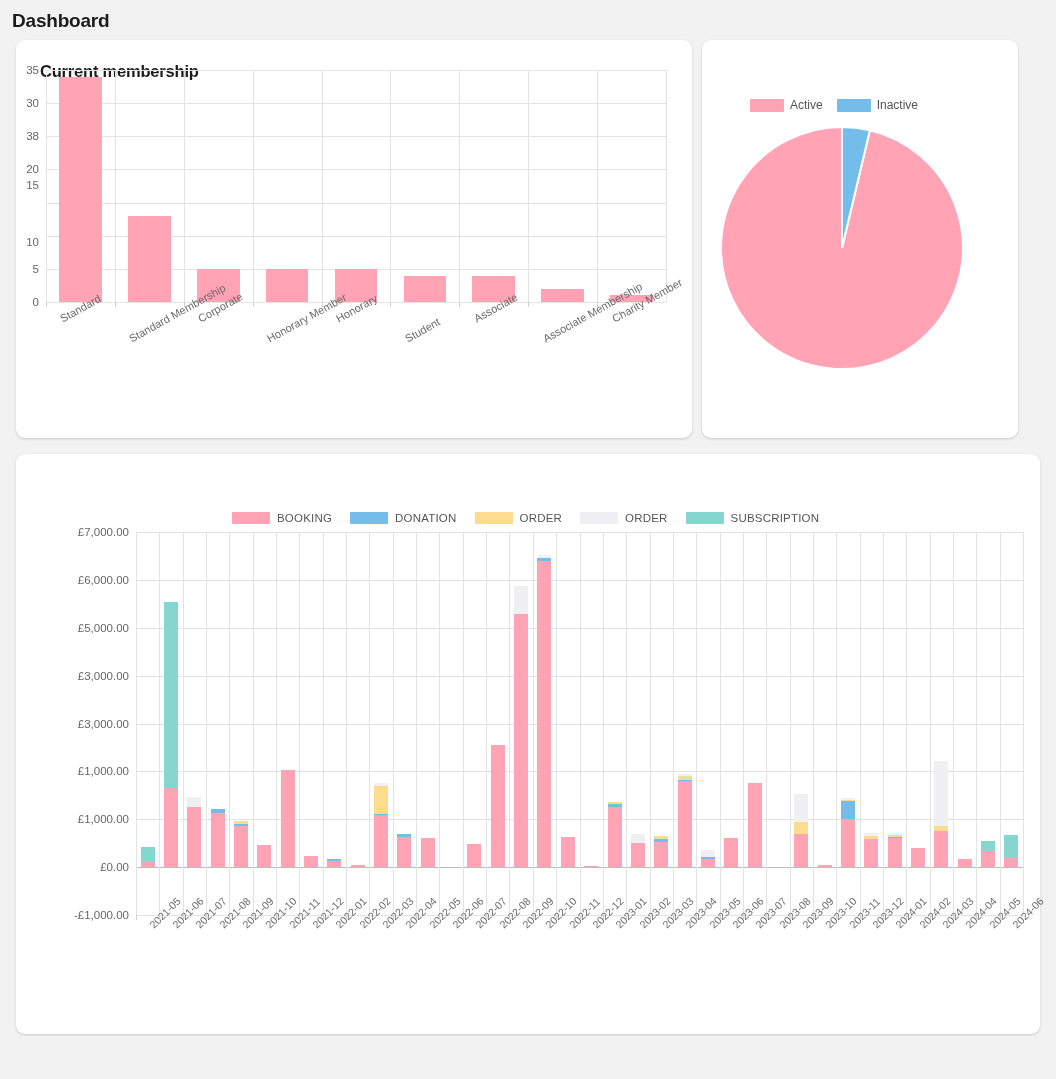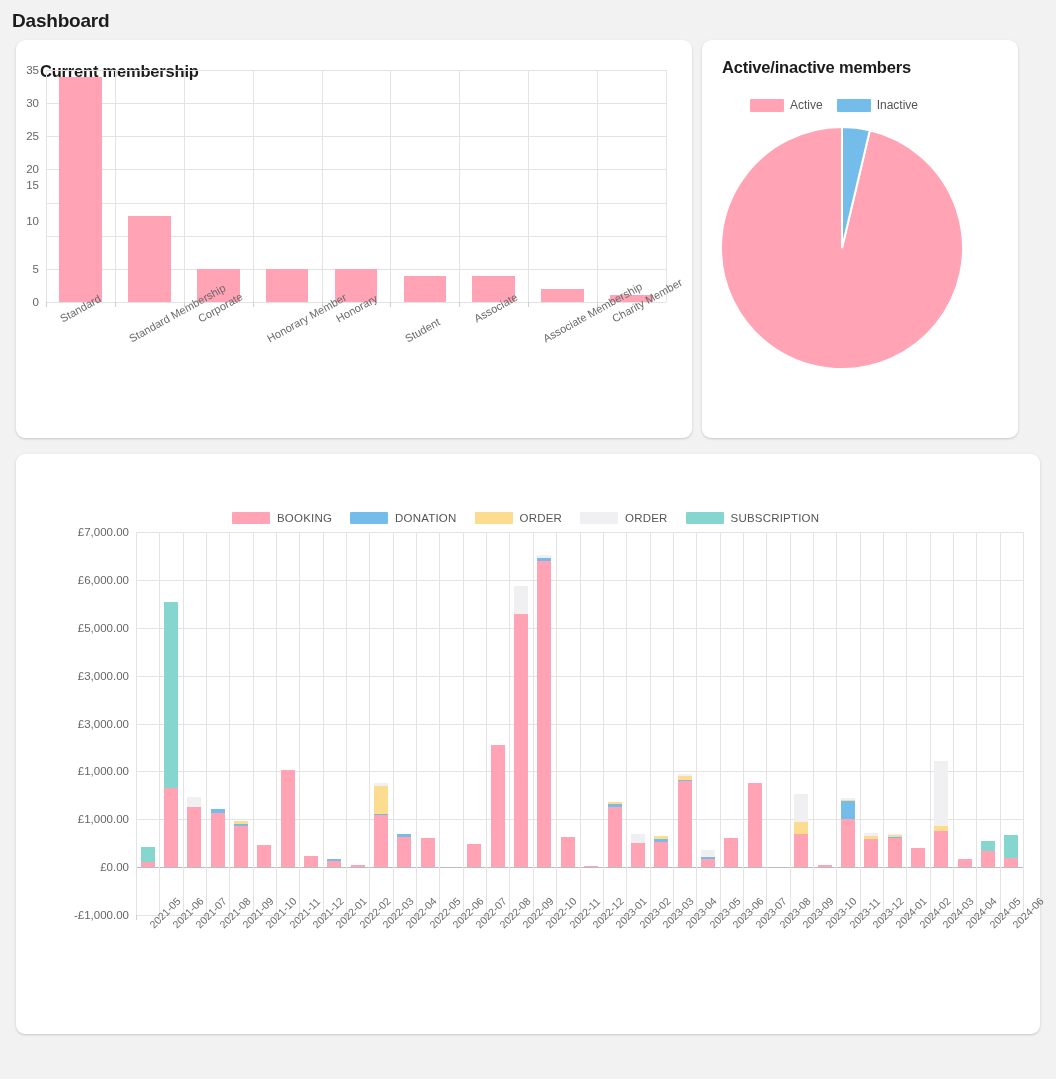--- a/index.html
+++ b/index.html
@@ -66,27 +66,27 @@
 <div class="row">
 
   <div class="card" id="membership-card">
     <div class="card-title">Current membership</div>
     <div class="plot" id="mem-plot" style="left: 30px; top: 30px; width: 620px; height: 232px;">
         <div class="gridline" style="top: 232px;"></div>
         <div class="ytick" style="top: 232px;">0</div>
         <div class="gridline" style="top: 198.857px;"></div>
         <div class="ytick" style="top: 198.857px;">5</div>
         <div class="gridline" style="top: 165.714px;"></div>
-        <div class="ytick" style="top: 151px;">10</div>
+        <div class="ytick" style="top: 172px;">10</div>
         <div class="gridline" style="top: 132.571px;"></div>
         <div class="ytick" style="top: 115px;">15</div>
         <div class="gridline" style="top: 99.4286px;"></div>
         <div class="ytick" style="top: 99.4286px;">20</div>
         <div class="gridline" style="top: 66.2857px;"></div>
-        <div class="ytick" style="top: 66.2857px;">25</div>
+        <div class="ytick" style="top: 66.2857px;">38</div>
         <div class="gridline" style="top: 33.1429px;"></div>
         <div class="ytick" style="top: 33.1429px;">30</div>
         <div class="gridline" style="top: 0px;"></div>
         <div class="ytick" style="top: 0px;">35</div>
         <div class="bar" style="left: 13.0889px; width: 42.7111px; height: 225.371px; background: rgb(255, 163, 181);"></div>
         <div class="tickmark" style="left: 0px; top: 232px;"></div>
         <div class="vline" style="left: 0px;"></div>
         <div class="bar" style="left: 81.9778px; width: 42.7111px; height: 86.1714px; background: rgb(255, 163, 181);"></div>
         <div class="tickmark" style="left: 68.8889px; top: 232px;"></div>
         <div class="vline" style="left: 68.8889px;"></div>
@@ -118,21 +118,20 @@
         <div class="xlab" style="left: 219.067px; top: 264px;">Honorary Member</div>
         <div class="xlab" style="left: 287.956px; top: 244px;">Honorary</div>
         <div class="xlab" style="left: 356.844px; top: 264px;">Student</div>
         <div class="xlab" style="left: 425.733px; top: 244px;">Associate</div>
         <div class="xlab" style="left: 494.622px; top: 264px;">Associate Membership</div>
         <div class="xlab" style="left: 563.511px; top: 244px;">Charity Member</div>
       </div>
   </div>
 
   <div class="card" id="pie-card">
-    <div class="card-title">Active/inactive members</div>
     <div class="legend" id="pie-legend" style="top: 58px; left: 48px; gap: 14px;">
         <div class="legend-item">
           <span class="legend-swatch" style="background: rgb(255, 163, 181);"></span>
           <span class="legend-label">Active</span>
         </div>
         <div class="legend-item">
           <span class="legend-swatch" style="background: rgb(116, 189, 235);"></span>
           <span class="legend-label">Inactive</span>
         </div>
       </div>

